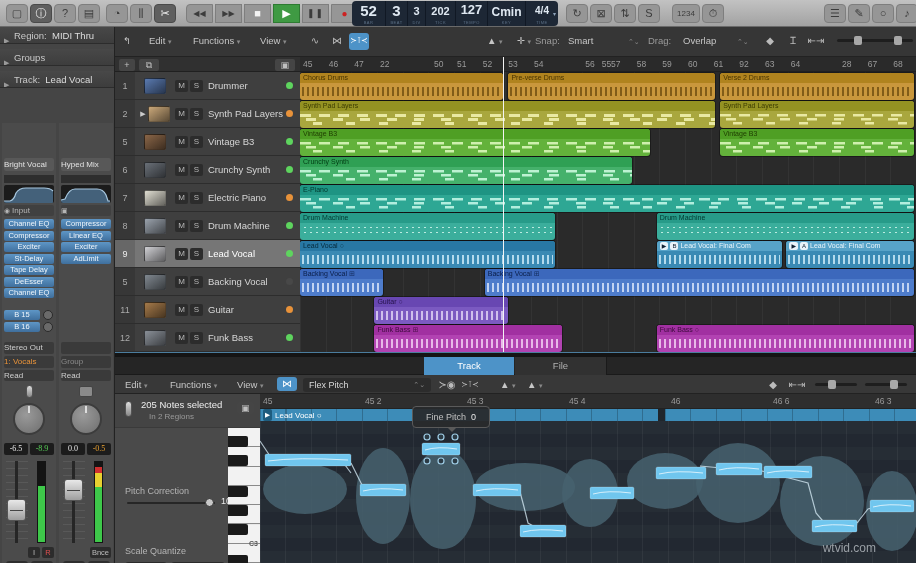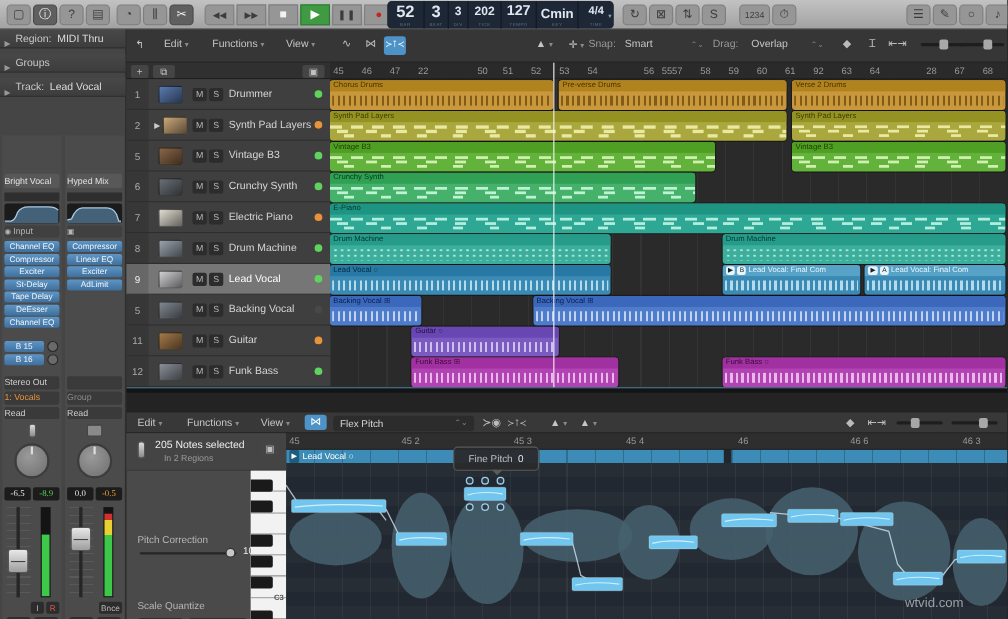--- a/index.html
+++ b/index.html
@@ -700,20 +700,24 @@
             <span style="opacity: 0.8;">○</span>
           </div>
           <div class="rbody audio" style="--nc: #f2cdf2;"></div>
         </div>
       </div>
     <div id="playhead" style="left: 387.767px;"></div>
   </section>
 
   <section id="editor">
     <div id="ed-splitter"></div>
+    <div id="ed-tabs">
+      <div class="ed-tab" id="tab-track">Track</div>
+      <div class="ed-tab" id="tab-file">File</div>
+    </div>
     <div id="ed-toolbar">
       <div class="menu-item" style="left:10px;top:4px"><span>Edit</span> <span class="chev">▾</span></div>
       <div class="menu-item" style="left:55px;top:4px"><span>Functions</span> <span class="chev">▾</span></div>
       <div class="menu-item" style="left:122px;top:4px"><span>View</span> <span class="chev">▾</span></div>
       <div class="tool-ic blue" style="left:162px;top:2px;height:14px;line-height:13px">⋈</div>
       <div class="ed-drop" style="left:188px;width:128px"><span>Flex Pitch</span><span class="dchev">⌃⌄</span></div>
       <div class="tool-ic" style="left:322px;top:2px">≻◉</div>
       <div class="tool-ic" style="left:345px;top:2px;font-size:8px">≻⊺≺</div>
       <div class="menu-item" style="left:385px;top:4px">▲ <span class="chev">▾</span></div>
       <div class="menu-item" style="left:412px;top:4px">▲ <span class="chev">▾</span></div>

